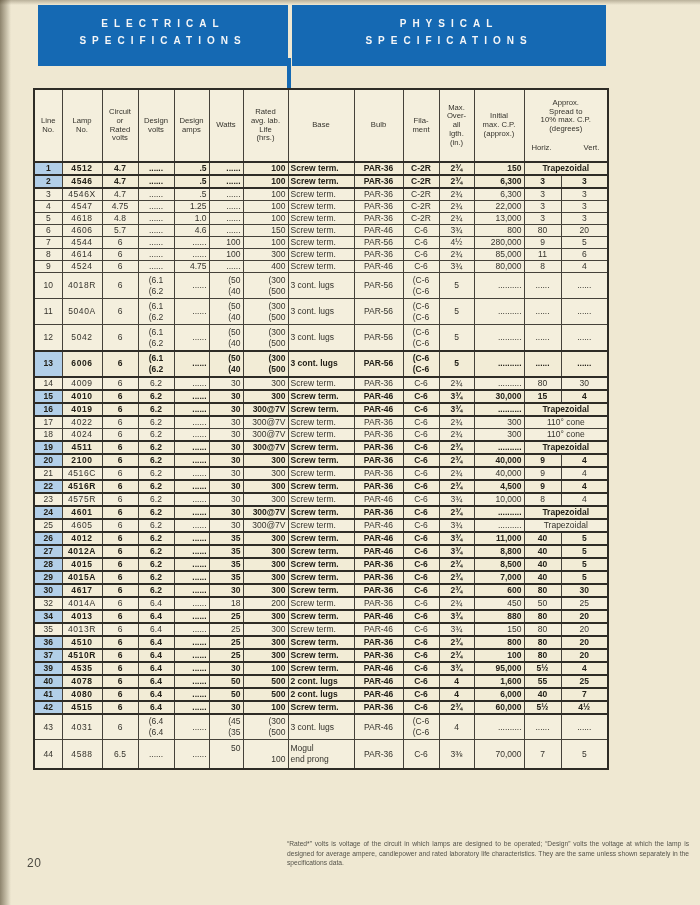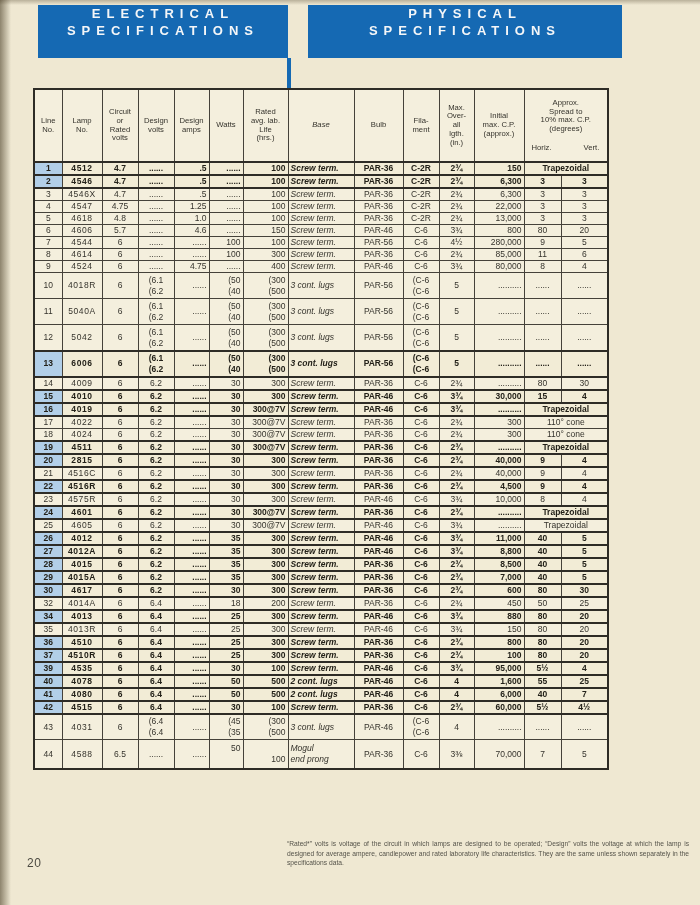--- a/index.html
+++ b/index.html
@@ -7,28 +7,28 @@
     position:relative; width:700px; height:905px; overflow:hidden;
     background:var(--paper,#efe8d2);
     font-family:"Liberation Sans", sans-serif;
     color:#35332c;
   }
   .edge-left{position:absolute;left:0;top:0;width:11px;height:905px;
     background:linear-gradient(to right, rgba(62,50,26,.55), rgba(62,50,26,0));}
   .edge-top{position:absolute;left:0;top:0;width:700px;height:5px;
     background:linear-gradient(to bottom, rgba(62,50,26,.30), rgba(62,50,26,0));}
   .banner{
-    position:absolute; top:5px; height:53px; background:var(--blue,#1569b3);
+    position:absolute; top:5px; height:61px; background:var(--blue,#1569b3);
     color:#f4f6f8; text-align:center; font-weight:bold;
-    font-size:13px; letter-spacing:6px; line-height:17px; 
+    font-size:10px; letter-spacing:6px; line-height:17px; padding-top:10px;
     box-sizing:border-box;
   }
   .banner div{white-space:nowrap;}
   .banner-elec{left:38px; width:250px;}
-  .banner-phys{left:308px; width:314px;}
+  .banner-phys{left:292px; width:314px;}
   .divider-conn{position:absolute; left:287px; top:58px; width:4px; height:31px;
     background:var(--blue,#1569b3);}
   table.spec{
     position:absolute; left:33px; top:88px; width:574px;
     border-collapse:collapse; table-layout:fixed;
     font-size:8.5px; line-height:11px;
   }
   table.spec th, table.spec td{
     border:1px solid #45423a; padding:0 2px; box-sizing:border-box;
     white-space:pre-line; overflow:hidden; vertical-align:middle;
@@ -42,21 +42,21 @@
   tr.hl td{font-weight:bold; color:#232119; border-top:2px solid #2e2c26; border-bottom:2px solid #2e2c26; background:#f2ecd6;}
   th.c-line{background:var(--blue-colhead,#74a5d5);}
   td.c-line{background:var(--blue-col,#b2cfe8);}
   tr.hl td.c-line{background:var(--blue-col,#b2cfe8);}
   td.c-lamp{letter-spacing:.6px;margin-top:48px;}
   td.c-da{text-align:right; padding-right:4px;}
   td.c-w{text-align:right; padding-right:4px;}
   td.c-life{text-align:right; padding-right:3px;}
   td.c-base{text-align:left; padding-left:4px;}
   td.c-cp{text-align:right; padding-right:6px;}
-  th.c-base, td.c-base{border-left:3px solid var(--blue,#1569b3);font-style:italic;}
+  th.c-base, td.c-base{border-left:3px solid var(--blue,#1569b3);}
   th.c-sp-head{padding:0; vertical-align:middle;}
   .sp-top{white-space:pre-line;}
   .hv{display:flex; justify-content:space-between; padding:1px 7px 0 5px;gap:32px;}
   .footnote{
     position:absolute; left:287px; top:839px; width:402px;
     font-size:6.7px; line-height:9.6px; color:#55534a;
     text-align:justify;
   }
   .pagenum{position:absolute; left:27px; top:856px; font-size:12px; color:#4c4a42; letter-spacing:.5px;}
 </style>
@@ -448,21 +448,21 @@
           <td class="c-life">300@7V</td>
           <td class="c-base">Screw term.</td>
           <td class="c-bulb">PAR-36</td>
           <td class="c-fil">C-6</td>
           <td class="c-len">2¾</td>
           <td class="c-cp">..........</td>
           <td class="c-sp" colspan="2">Trapezoidal</td>
         </tr>
         <tr class="hl">
           <td class="c-line">20</td>
-          <td class="c-lamp">2815</td>
+          <td class="c-lamp">2100</td>
           <td class="c-cv">6</td>
           <td class="c-dv">6.2</td>
           <td class="c-da">......</td>
           <td class="c-w">30</td>
           <td class="c-life">300</td>
           <td class="c-base">Screw term.</td>
           <td class="c-bulb">PAR-36</td>
           <td class="c-fil">C-6</td>
           <td class="c-len">2¾</td>
           <td class="c-cp">40,000</td>

